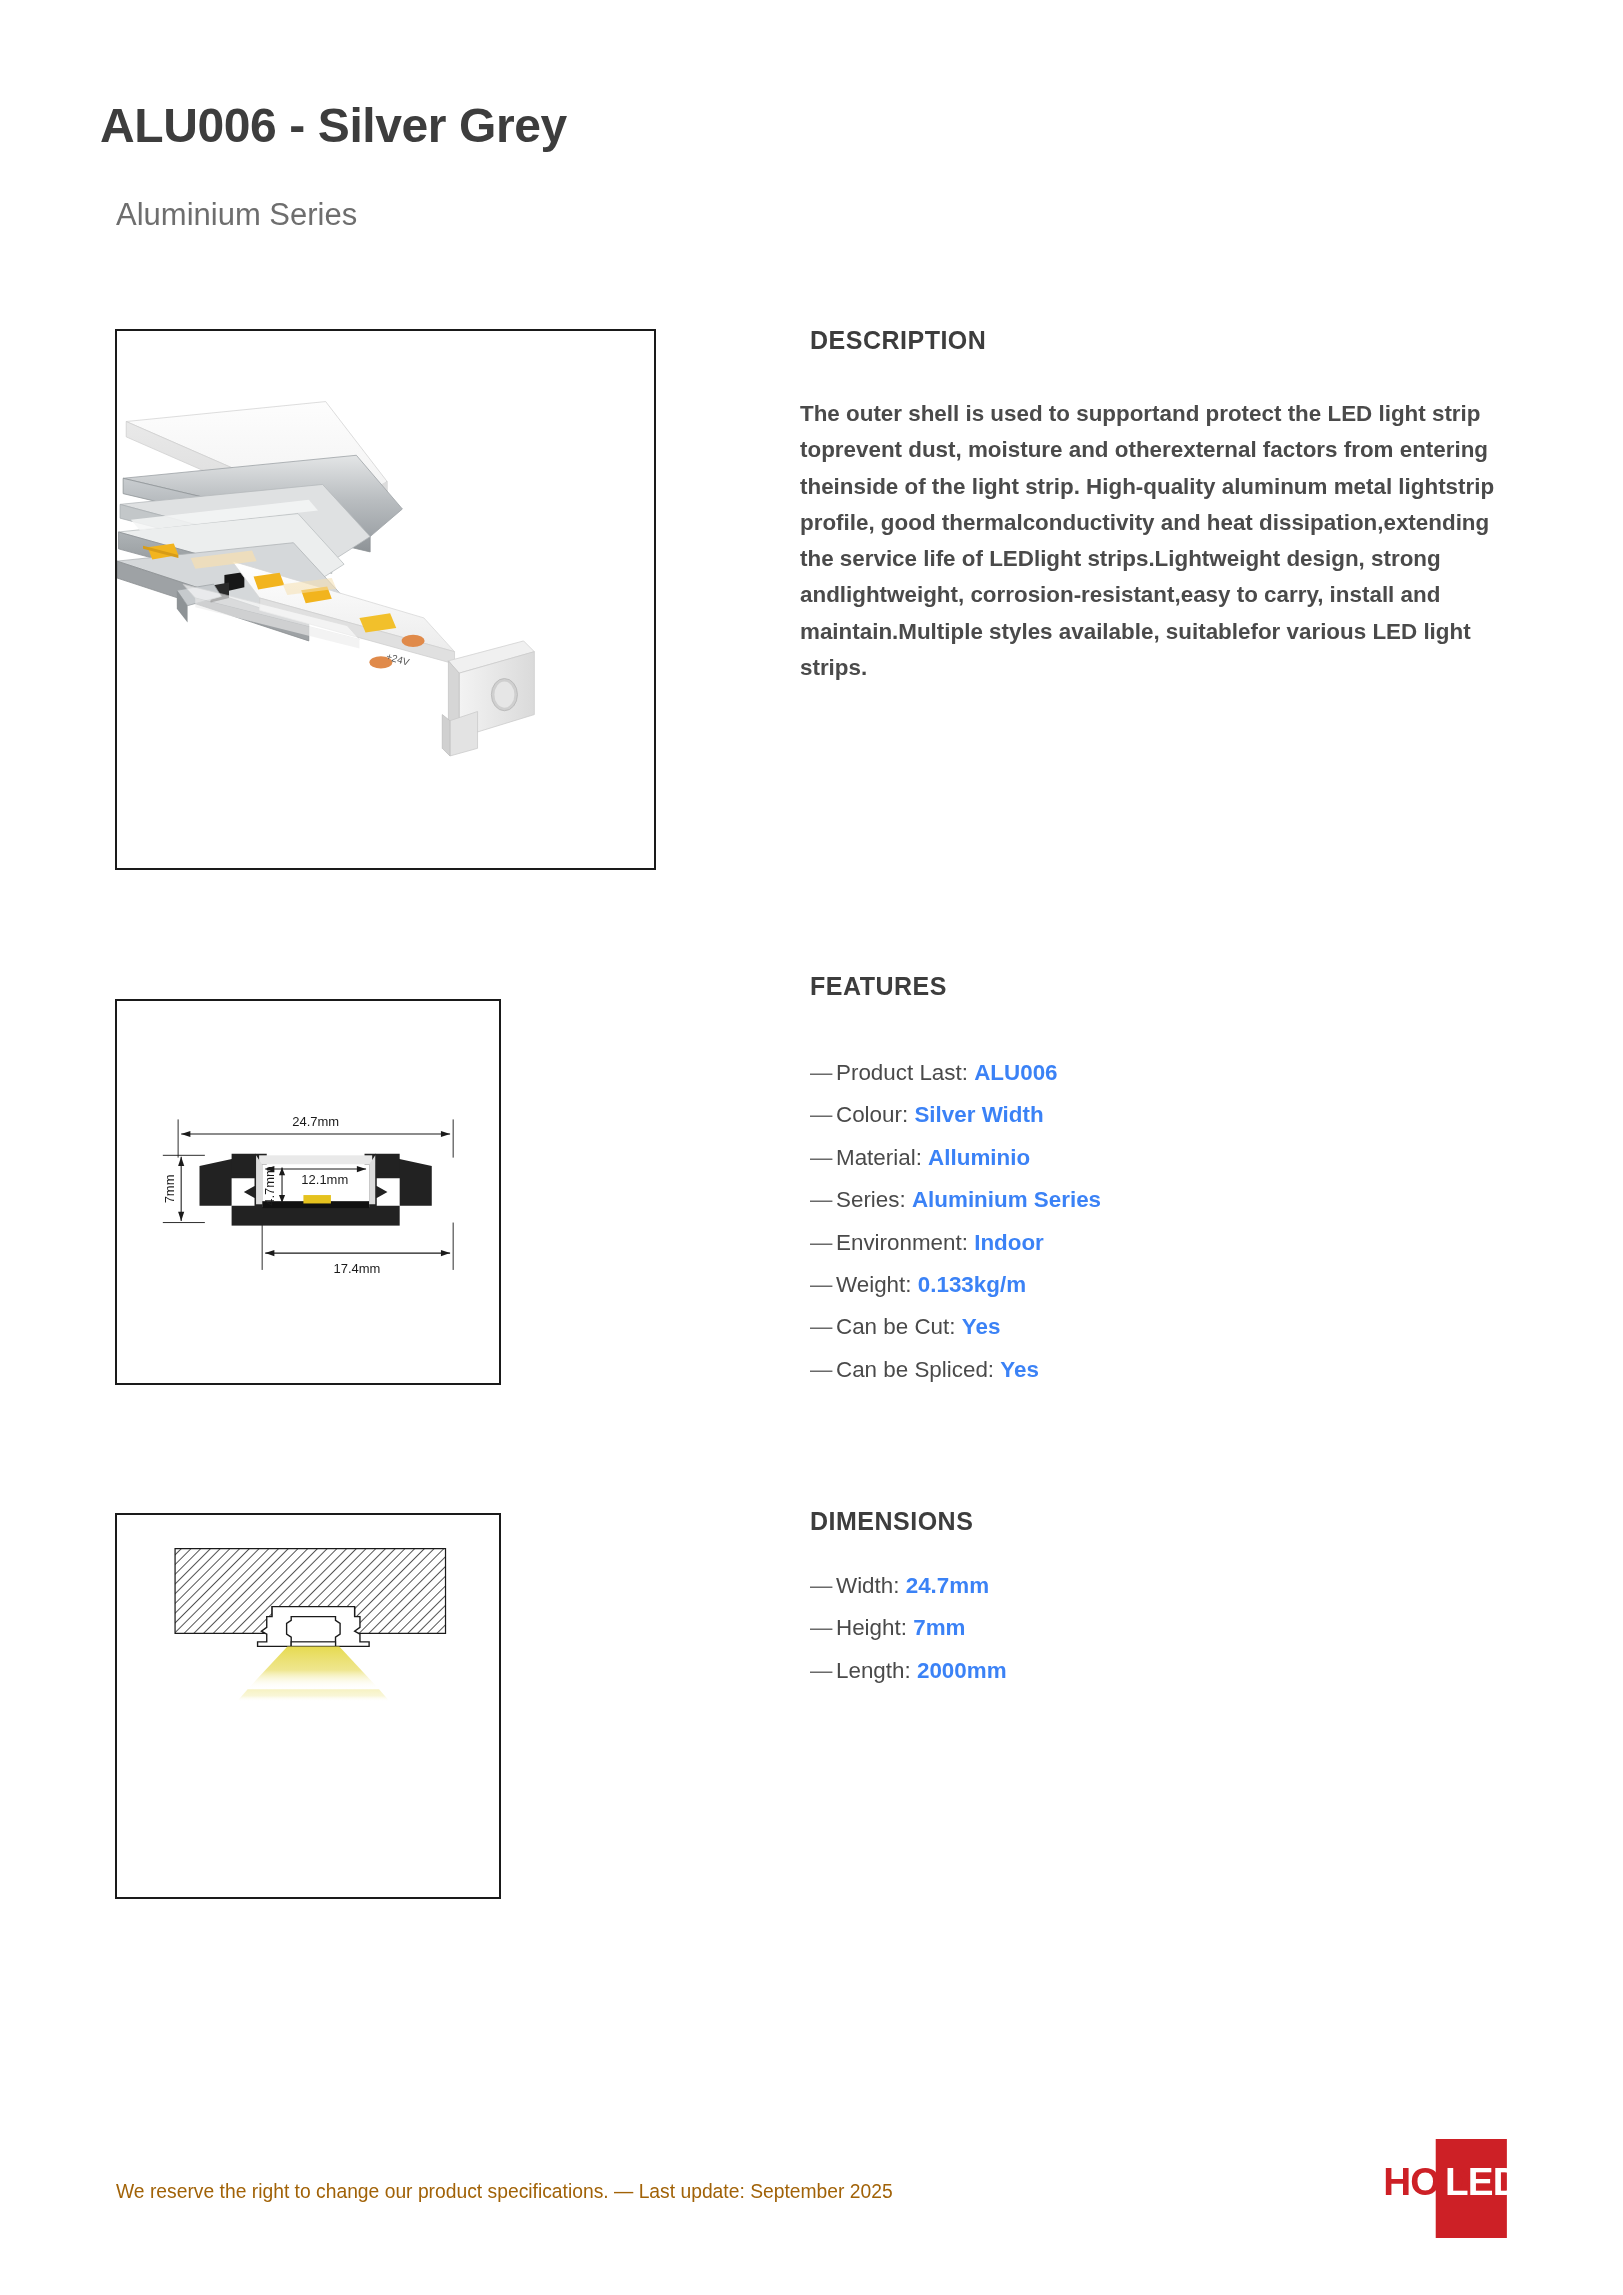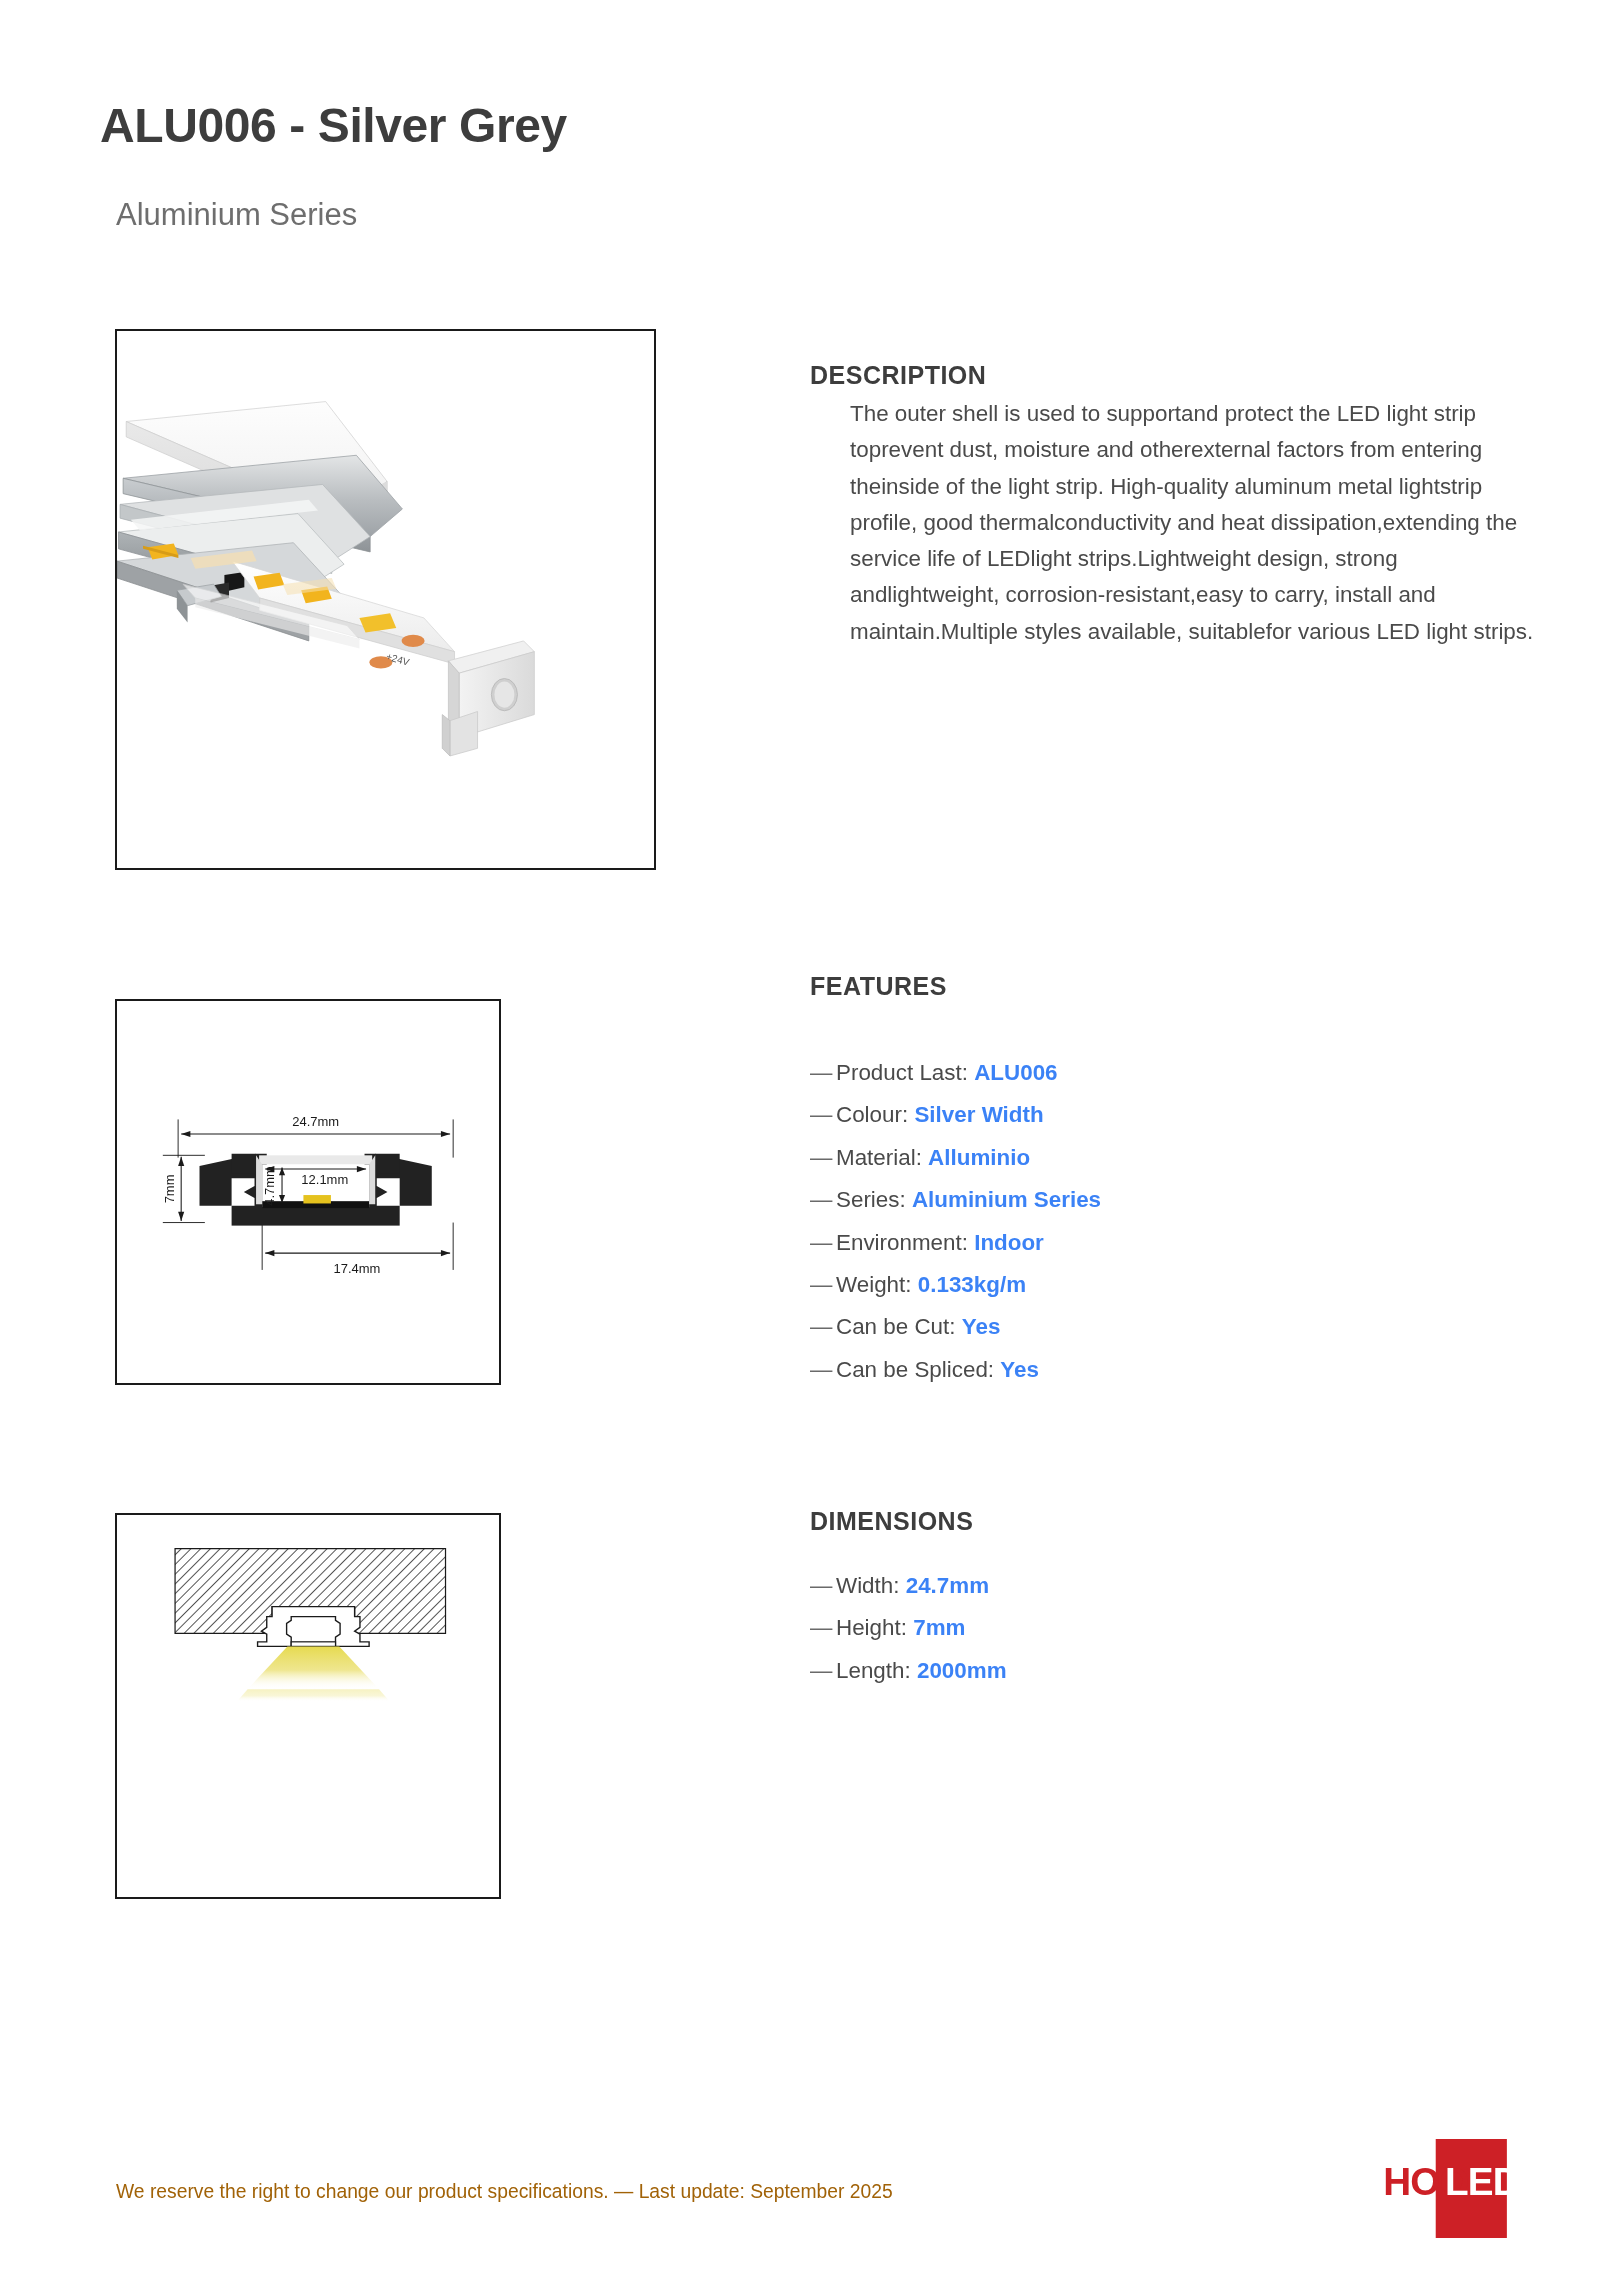--- a/index.html
+++ b/index.html
@@ -57,31 +57,31 @@
   .section-heading {
     position: absolute;
     left: 810px;
     font-size: 25px;
     font-weight: bold;
     letter-spacing: 0.5px;
     color: #3d3d3d;
     line-height: 1;
     white-space: nowrap;
   }
-  #heading-description { top: 328px; margin-top: 35px; }
+  #heading-description { top: 328px; }
   #heading-features    { top: 974px; }
   #heading-dimensions  { top: 1509px; }
 
   #description-body {
     position: absolute;
-    left: 850px;
+    left: 800px;
     top: 396px;
     width: 696px;
     font-size: 22.4px;
-    font-weight: 400;
+    font-weight: 700;
     line-height: 1.62;
     color: #4a4a4a;
   }
 
   .spec-list {
     position: absolute;
     left: 810px;
     margin: 0;
     padding: 0;
     list-style: none;

